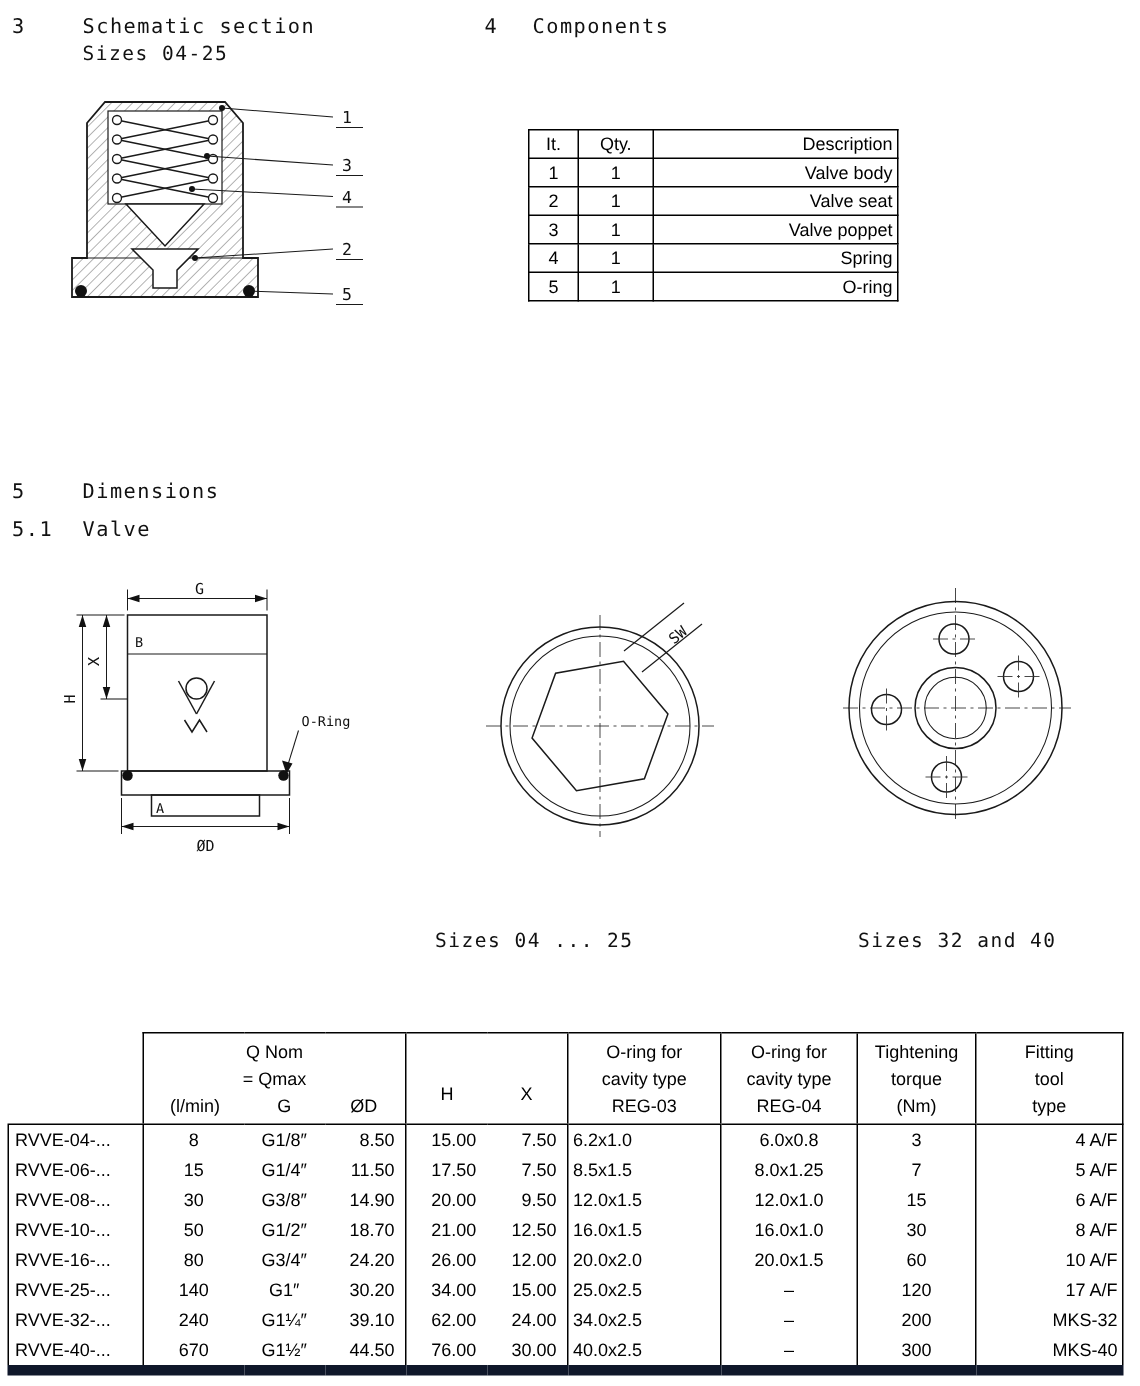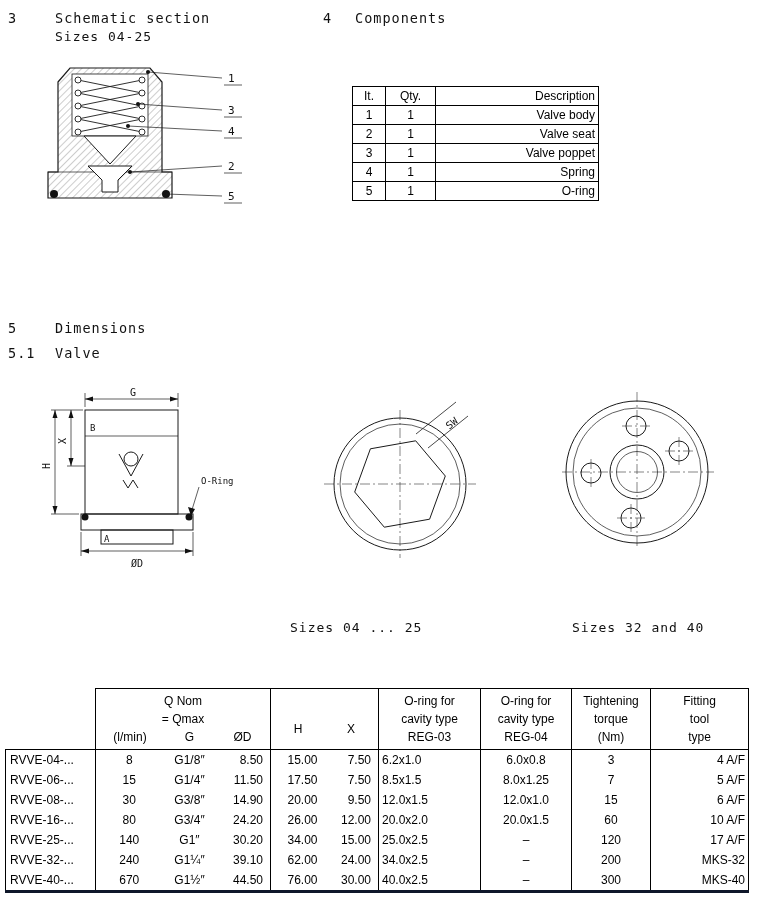--- a/index.html
+++ b/index.html
@@ -43,21 +43,21 @@
   .dim-table td.c-model{text-align:left;padding-left:4px;border-left:1px solid #000}
   .dim-table td.c-q{text-align:center;border-left:1px solid #000}
   .dim-table td.c-g{text-align:center}
   .dim-table td.c-od{text-align:right;padding-right:7px}
   .dim-table td.c-h{text-align:right;padding-right:7px;border-left:1px solid #000}
   .dim-table td.c-x{text-align:right;padding-right:7px}
   .dim-table td.c-reg03{text-align:left;border-left:1px solid #000}
   .dim-table td.c-reg04{text-align:center;border-left:1px solid #000}
   .dim-table td.c-torque{text-align:center;border-left:1px solid #000}
   .dim-table td.c-tool{text-align:right;border-left:1px solid #000;border-right:1px solid #000}
-  .dim-table tbody tr:last-child td{border-bottom:3px solid #0f172a}
+  .dim-table tbody tr:last-child td{border-bottom:7px solid #0f172a}
 </style>
 </head>
 <body>
 
 <div class="page">
 
   <div class="sec" style="left:8px;top:10px">
     <span class="sec-num w47">3</span>
     <span>Schematic section</span>
   </div>
@@ -359,20 +359,32 @@
           <td class="c-g">G3/8″</td>
           <td class="c-od">14.90</td>
           <td class="c-h">20.00</td>
           <td class="c-x">9.50</td>
           <td class="c-reg03">12.0x1.5</td>
           <td class="c-reg04">12.0x1.0</td>
           <td class="c-torque">15</td>
           <td class="c-tool">6 A/F</td>
         </tr>
         <tr>
+          <td class="c-model">RVVE-10-...</td>
+          <td class="c-q">50</td>
+          <td class="c-g">G1/2″</td>
+          <td class="c-od">18.70</td>
+          <td class="c-h">21.00</td>
+          <td class="c-x">12.50</td>
+          <td class="c-reg03">16.0x1.5</td>
+          <td class="c-reg04">16.0x1.0</td>
+          <td class="c-torque">30</td>
+          <td class="c-tool">8 A/F</td>
+        </tr>
+        <tr>
           <td class="c-model">RVVE-16-...</td>
           <td class="c-q">80</td>
           <td class="c-g">G3/4″</td>
           <td class="c-od">24.20</td>
           <td class="c-h">26.00</td>
           <td class="c-x">12.00</td>
           <td class="c-reg03">20.0x2.0</td>
           <td class="c-reg04">20.0x1.5</td>
           <td class="c-torque">60</td>
           <td class="c-tool">10 A/F</td>

